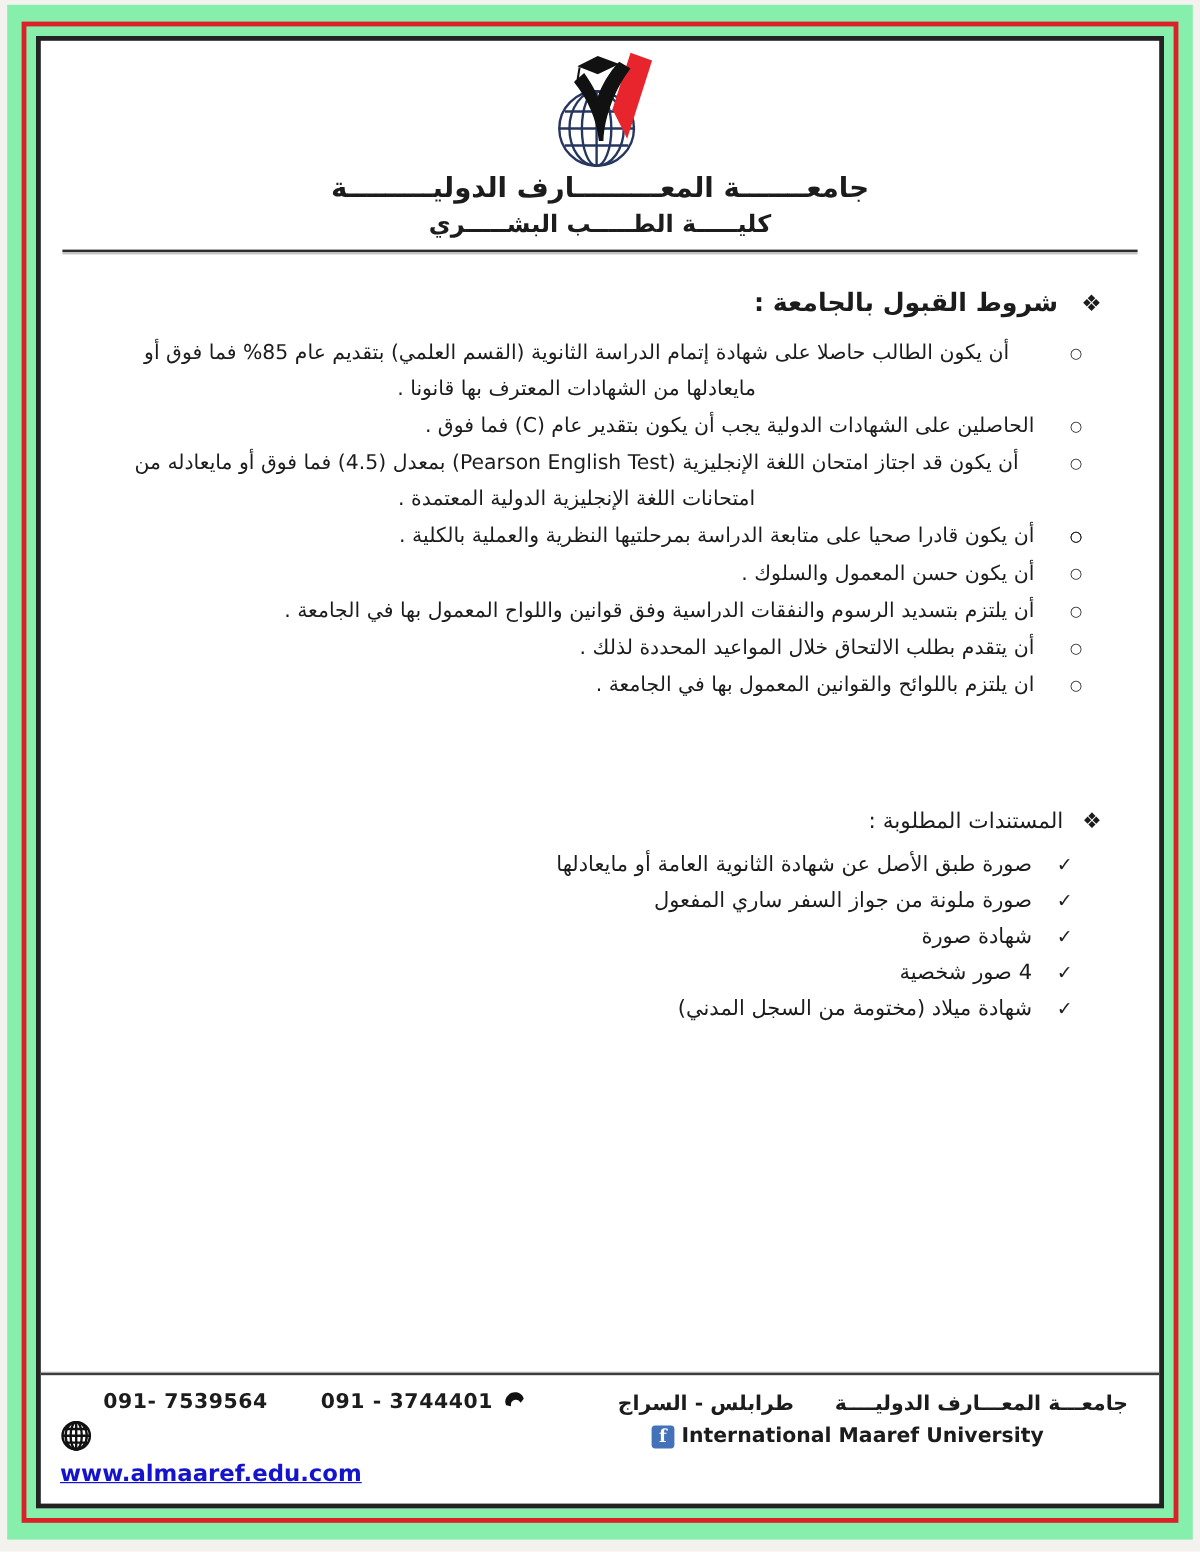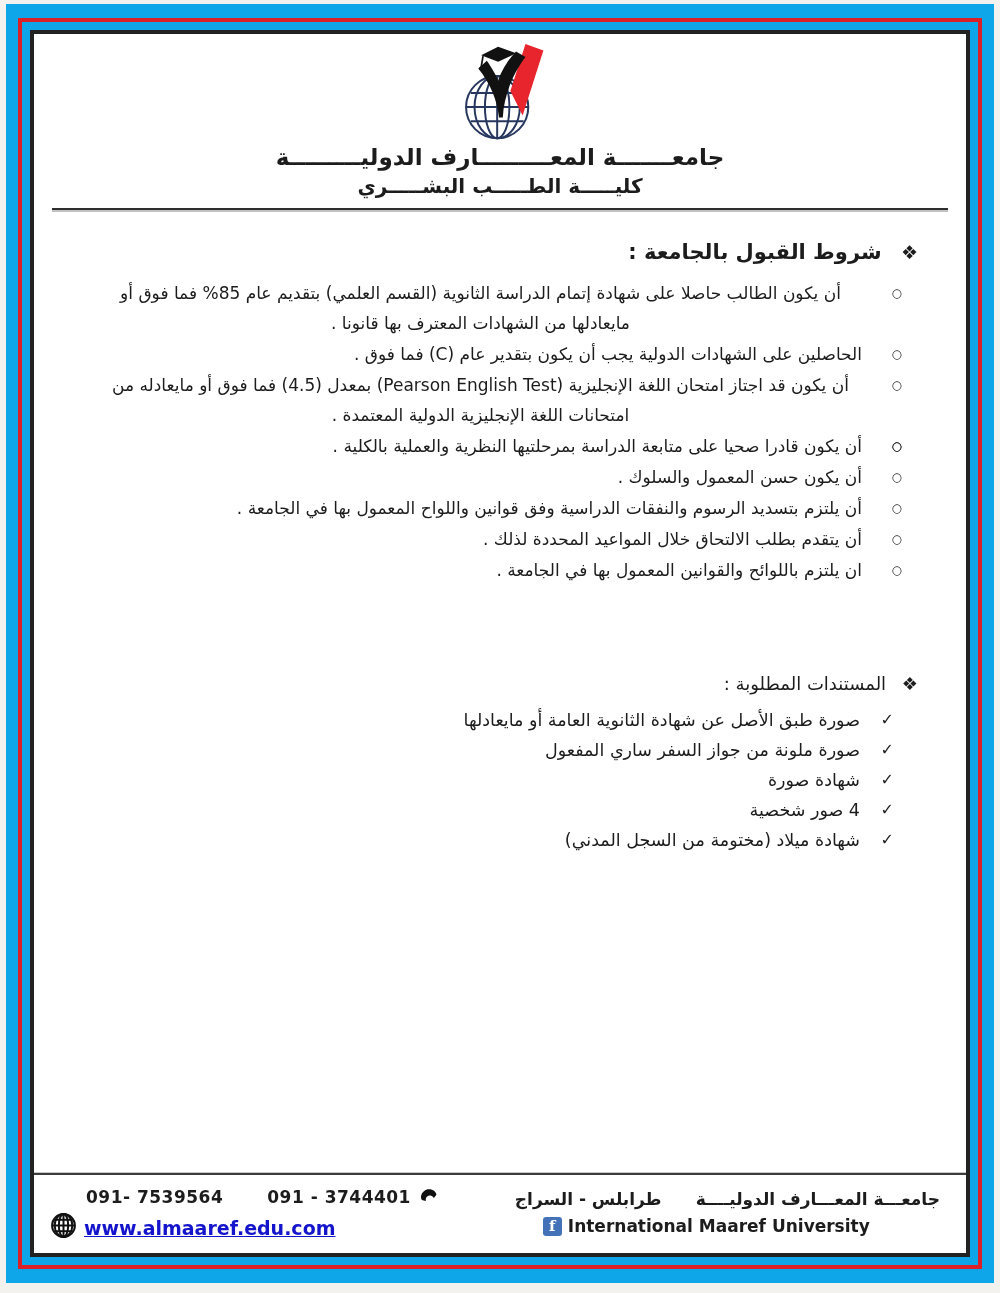--- a/index.html
+++ b/index.html
@@ -5,21 +5,21 @@
   * { margin:0; padding:0; box-sizing:border-box; }
   html,body { width:1000px; height:1293px; }
   body {
     background:#f3f2ef;
     font-family:"DejaVu Sans", sans-serif;
     color:#1c1c1c;
     position:relative;
   }
   .page {
     position:absolute; inset:4px 6px 10px 6px;
-    background:#0ea5e9;
+    background:#86efac;
   }
   .red-frame {
     position:absolute; inset:14px 12px 14px 12px;
     border:4px solid #da2128;
   }
   .black-frame {
     position:absolute; inset:8px;
     border:4px solid #222222;
     background:#ffffff;
     display:flex; flex-direction:column;
@@ -84,21 +84,21 @@
     display:flex; justify-content:space-between; align-items:flex-start;
   }
   .f-left { }
   .phones {
     font-size:17px; font-weight:bold; letter-spacing:0.5px;
     padding-left:36px;
     display:flex; align-items:center; gap:8px;justify-content:center;
   }
   .phones .num-gap { display:inline-block; width:28px; }
   .phone-svg { width:20px; height:18px; transform:rotate(-6deg); }
-  .web-line { margin-top:5px; display:flex; align-items:flex-end; gap:7px; }
+  .web-line { margin-top:5px; display:flex; align-items:flex-start; gap:7px;flex-direction:column; }
   .globe-svg { width:27px; height:27px; }
   .web-link {
     color:#1414cc; font-weight:bold; font-size:19px;
     text-decoration:underline; cursor:pointer;
   }
   .f-right { direction:rtl; text-align:left; padding-top:2px; }
   .org-line {
     font-size:17px; font-weight:bold; direction:rtl;
     display:flex; gap:34px;
   }

